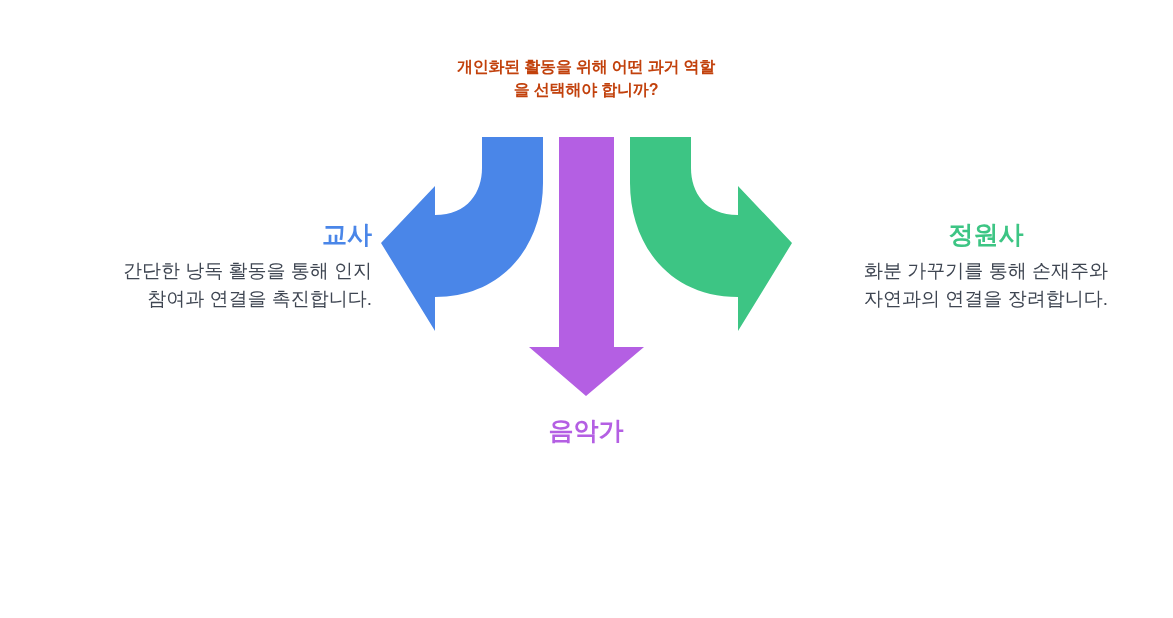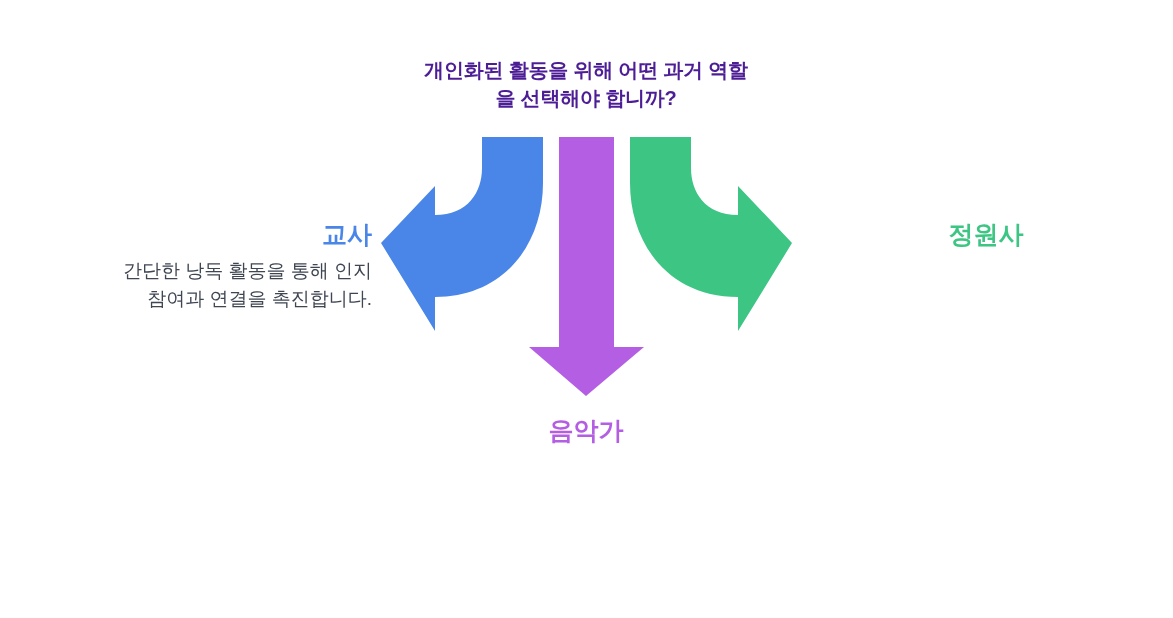--- a/index.html
+++ b/index.html
@@ -24,24 +24,24 @@
     height: 618px;
   }
 
   
   .title {
     position: absolute;
     left: 336px;
     top: 56px;
     width: 500px;
     text-align: center;
-    font-size: 20px;
+    font-size: 16px;
     font-weight: bold;
     line-height: 1.42;
-    color: #4c1d95;
+    color: #c2410c;
     letter-spacing: -0.2px;
     white-space: pre-line;
   }
 
   
   .arrows {
     position: absolute;
     left: 0;
     top: 0;
     width: 1173px;
@@ -138,19 +138,21 @@
   </svg>
 
   <div class="branch branch-left">
     <div class="branch-label">교사</div>
     <div class="branch-desc">간단한 낭독 활동을 통해 인지
 참여과 연결을 촉진합니다.</div>
   </div>
 
   <div class="branch branch-right">
     <div class="branch-label">정원사</div>
+    <div class="branch-desc">화분 가꾸기를 통해 손재주와
+자연과의 연결을 장려합니다.</div>
   </div>
 
   <div class="branch branch-bottom">
     <div class="branch-label">음악가</div>
   </div>
 
 </div>
 
 </body></html>

